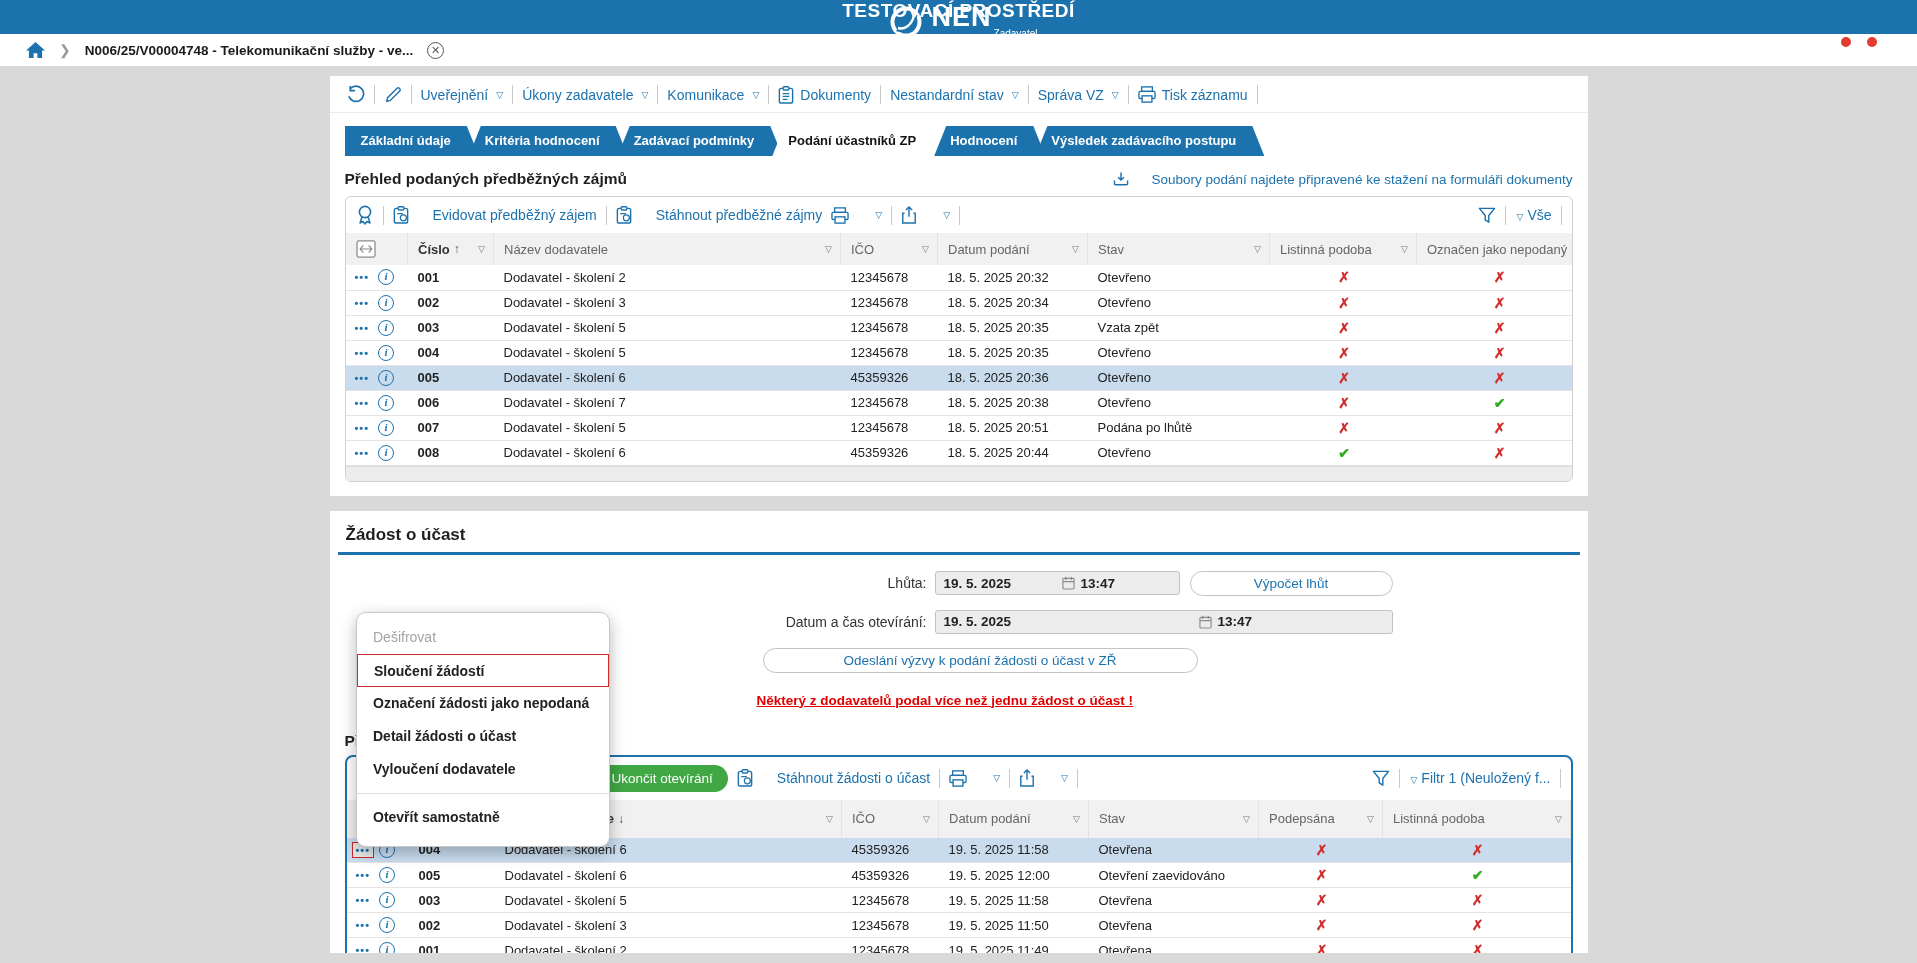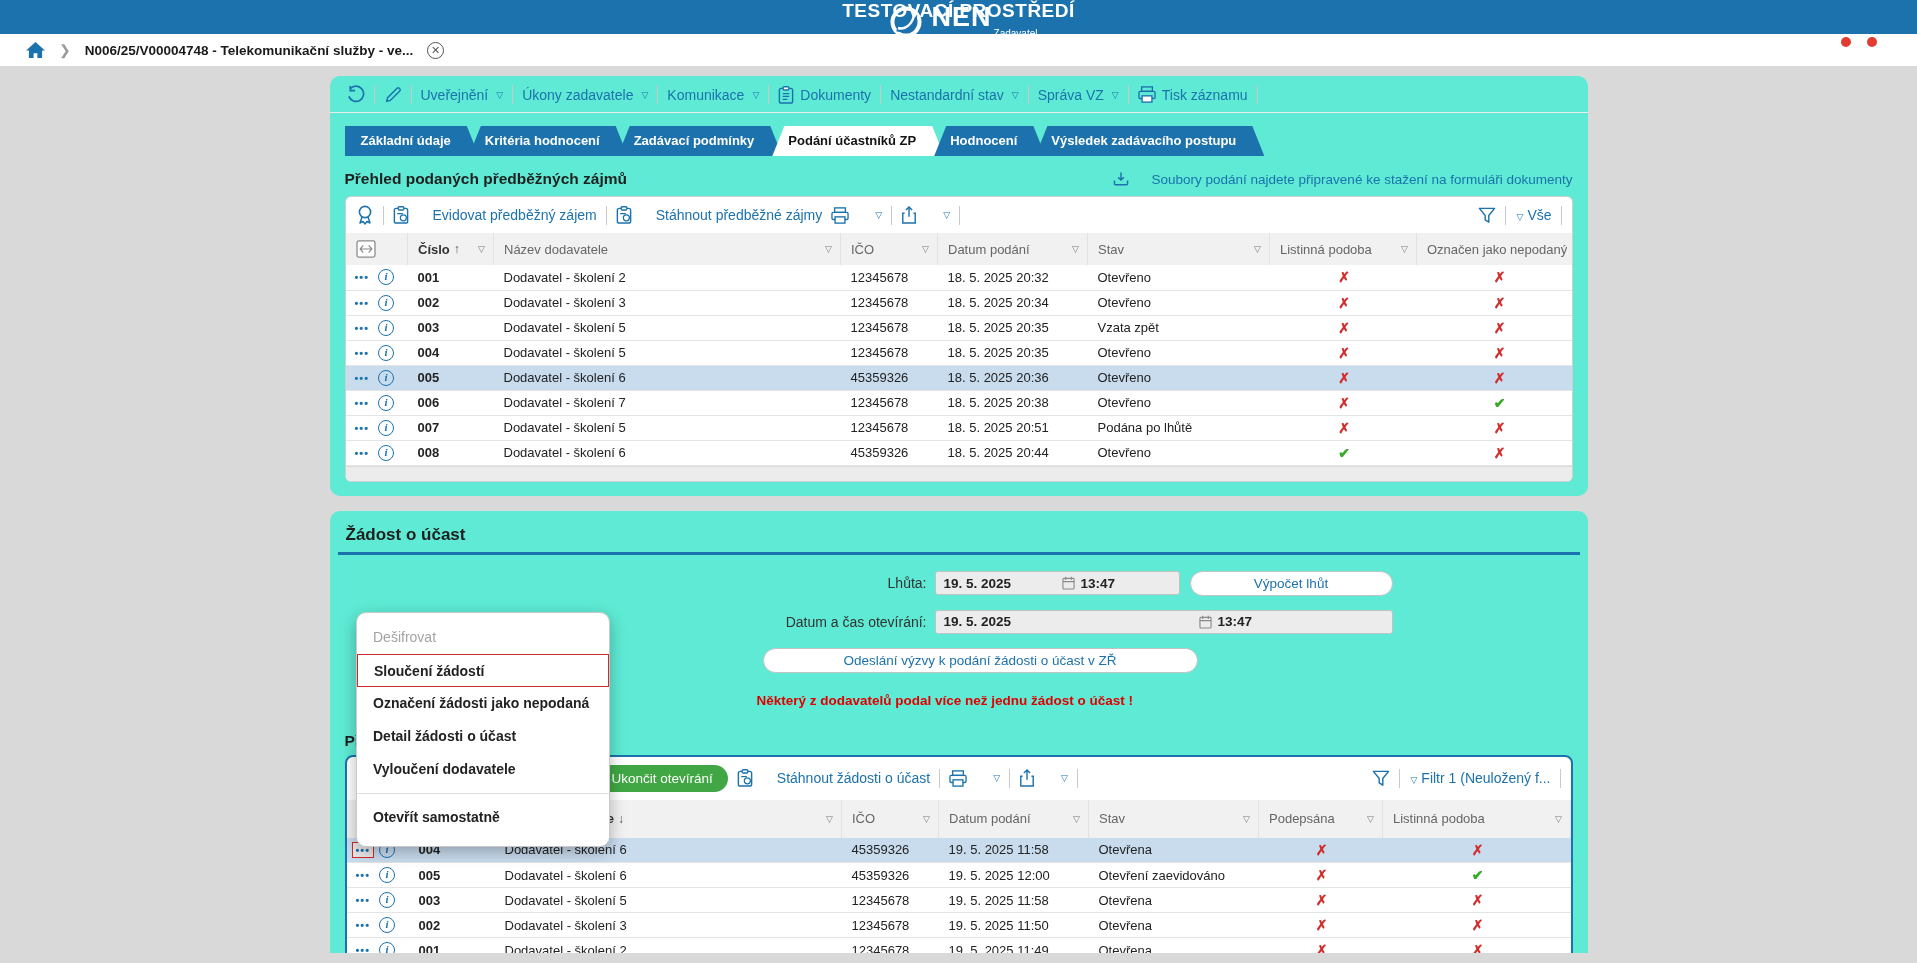--- a/index.html
+++ b/index.html
@@ -22,21 +22,21 @@
 
   
   .breadcrumb-bar { height:32px; background:#fff; display:flex; align-items:center; padding:0 26px; gap:14px; }
   .crumb-sep { color:#9a9a9a; font-size:14px; }
   .crumb-title { font-size:13.5px; font-weight:bold; color:#1a1a1a; cursor:pointer; }
   .crumb-close { width:17px; height:17px; border:1.4px solid #555; border-radius:50%; color:#555; font-size:11px; line-height:14px; text-align:center; cursor:pointer; }
 
   
   .page { height:887px; overflow:hidden; }
   .content { width:1258px; margin:0 auto; }
-  .panel { background:#5eead4;border-radius:10px; }
+  .panel { background:#ffffff; }
   .panel1 { margin-top:10px; padding-bottom:14px; }
   .panel2 { margin-top:15px; height:460px; }
 
   
   .rec-toolbar { display:flex; align-items:center; gap:9px; padding:9px 0 8px 16px; border-bottom:1px solid #ececec; }
   .rec-item { display:flex; align-items:center; gap:6px; color:#1c72ad; font-size:14px; cursor:pointer; white-space:nowrap; }
   .tb-sep { width:1px; height:19px; background:#c9c9c9; }
   .dd { font-size:9px; color:#1c72ad; margin-left:2px; }
   .dd.gray { color:#777; }
 
@@ -90,21 +90,21 @@
   .form-label { width:410px; text-align:right; padding-right:8px; font-size:14px; color:#333; }
   .field { display:flex; align-items:center; background:#ececec; border:1px solid #c3c3c3; border-radius:3px; height:24px; padding:0 8px; font-size:13.5px; font-weight:bold; color:#222; }
   .field .dateval { flex:0 0 118px; }
   .field.wide .dateval { flex:0 0 255px; }
   .field .cal { margin-right:6px; }
   .fld-deadline { width:245px; }
   .fld-opening { width:458px; }
   .btn-pill { height:25px; border:1px solid #c3c3c3; border-radius:13px; background:#fff; color:#1c72ad; font-size:13.5px; font-family:inherit; cursor:pointer; }
   .btn-calc { width:203px; margin-left:10px; }
   .btn-send { width:435px; margin-left:433px; display:block; }
-  .warning { margin:20px 0 0 427px; color:#e00000; font-size:13.5px; font-weight:bold; }
+  .warning { margin:20px 0 0 427px; color:#e00000; font-size:13.5px; font-weight:bold;text-decoration:underline; }
   .sec2-title { font-size:15.5px; font-weight:bold; color:#1f1f1f; margin:24px 15px 5px 15px; }
 
   
   .context-menu { position:absolute; left:356px; top:612px; width:254px; background:#fff; border:1px solid #c9c9c9; border-radius:10px; box-shadow:0 5px 16px rgba(0,0,0,.28); padding:8px 0 12px 0; z-index:50; }
   .menu-item { height:33px; line-height:33px; padding:0 16px; font-size:14px; font-weight:bold; color:#222; cursor:pointer; white-space:nowrap; }
   .menu-item.disabled { color:#a3a3a3; font-weight:normal; cursor:default; }
   .menu-item.highlighted { border:1px solid #cf2a2a; }
   .menu-divider { border-top:1px solid #e0e0e0; margin:7px 0; }
 
   svg.ic { display:block; }

